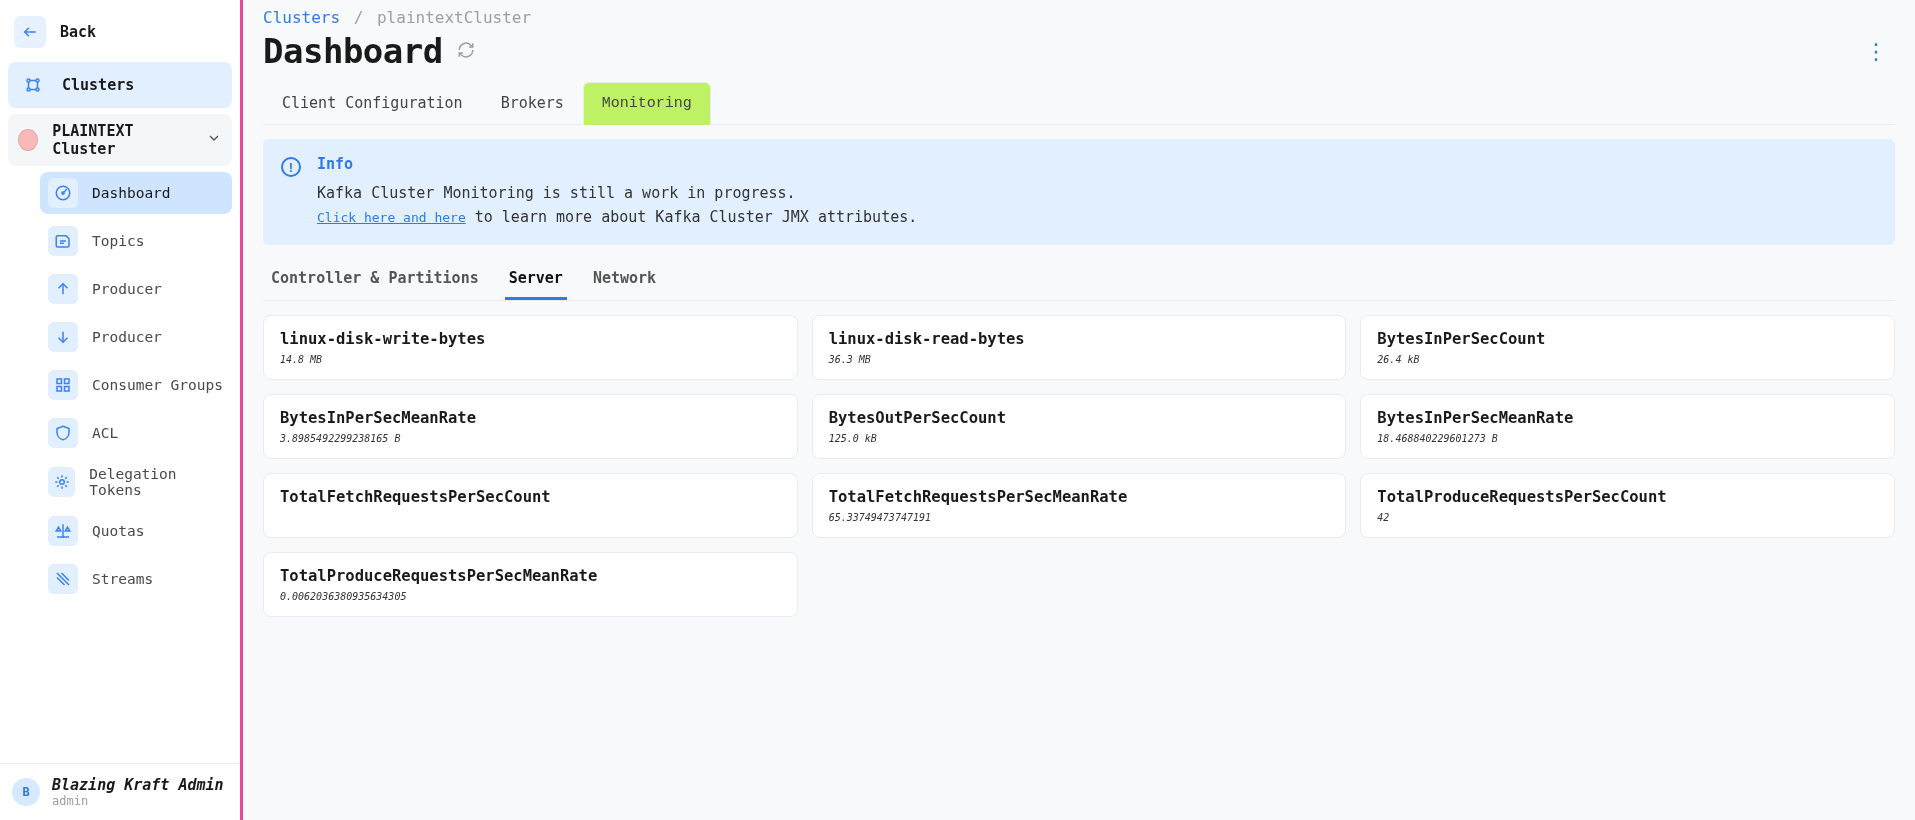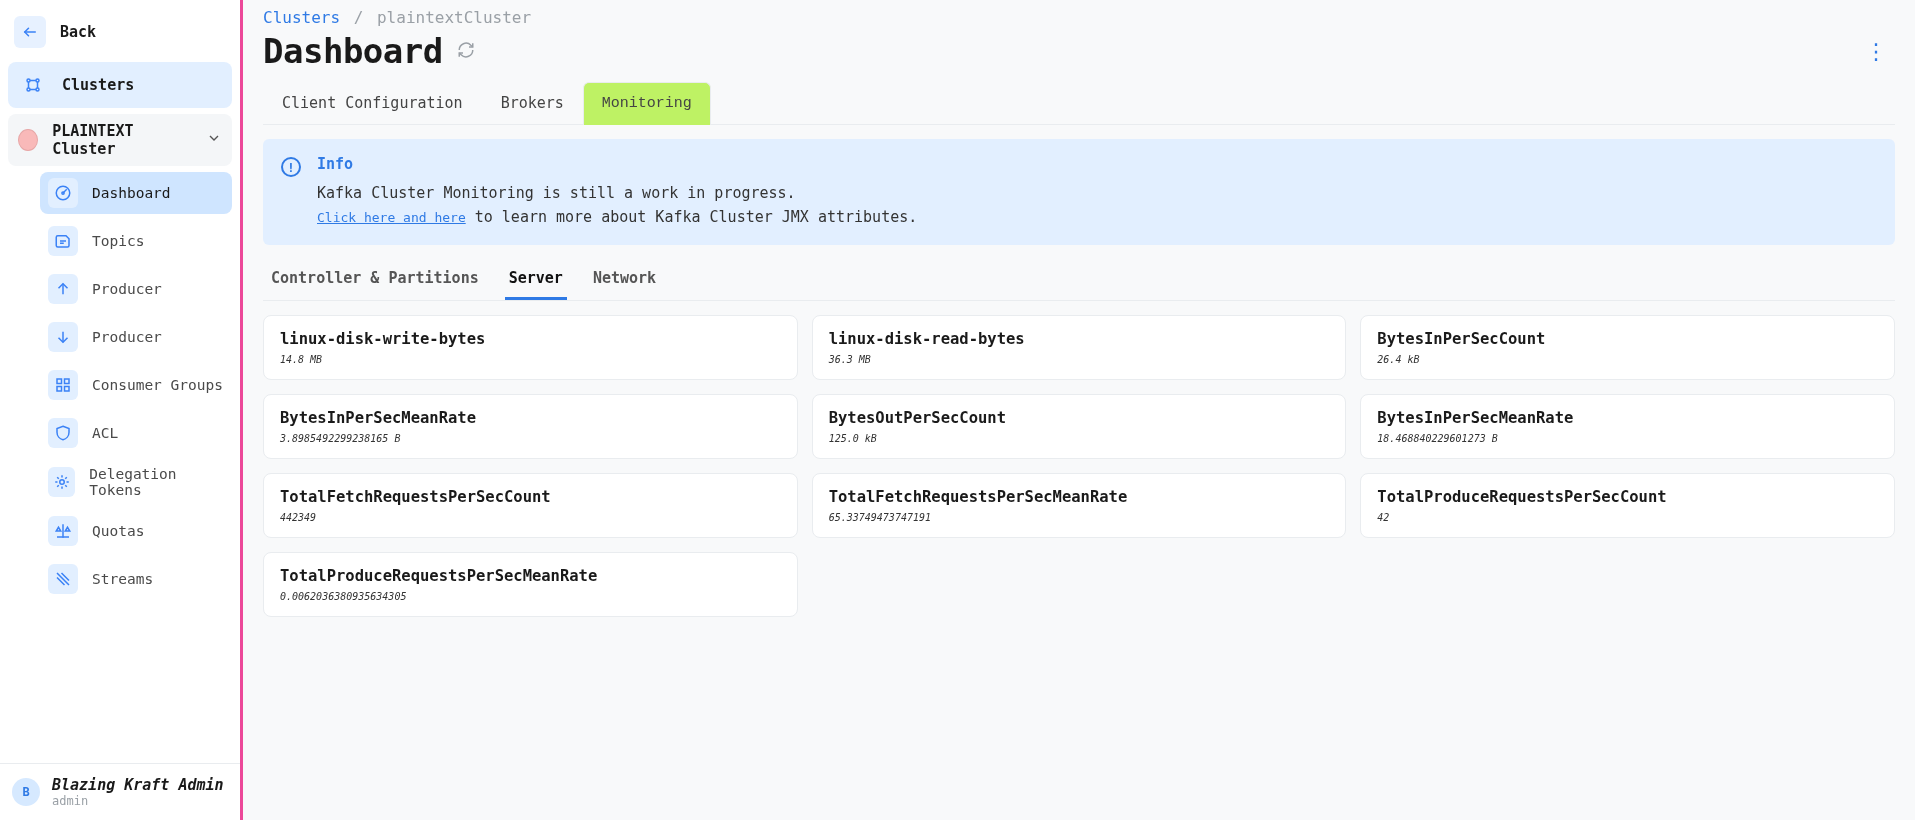--- a/index.html
+++ b/index.html
@@ -354,21 +354,20 @@
         <div class="card">
           <div class="card-title">BytesOutPerSecCount</div>
           <div class="card-value">125.0 kB</div>
         </div>
         <div class="card">
           <div class="card-title">BytesInPerSecMeanRate</div>
           <div class="card-value">18.468840229601273 B</div>
         </div>
         <div class="card">
           <div class="card-title">TotalFetchRequestsPerSecCount</div>
-          <div class="card-value">442349</div>
         </div>
         <div class="card">
           <div class="card-title">TotalFetchRequestsPerSecMeanRate</div>
           <div class="card-value">65.33749473747191</div>
         </div>
         <div class="card">
           <div class="card-title">TotalProduceRequestsPerSecCount</div>
           <div class="card-value">42</div>
         </div>
         <div class="card">

